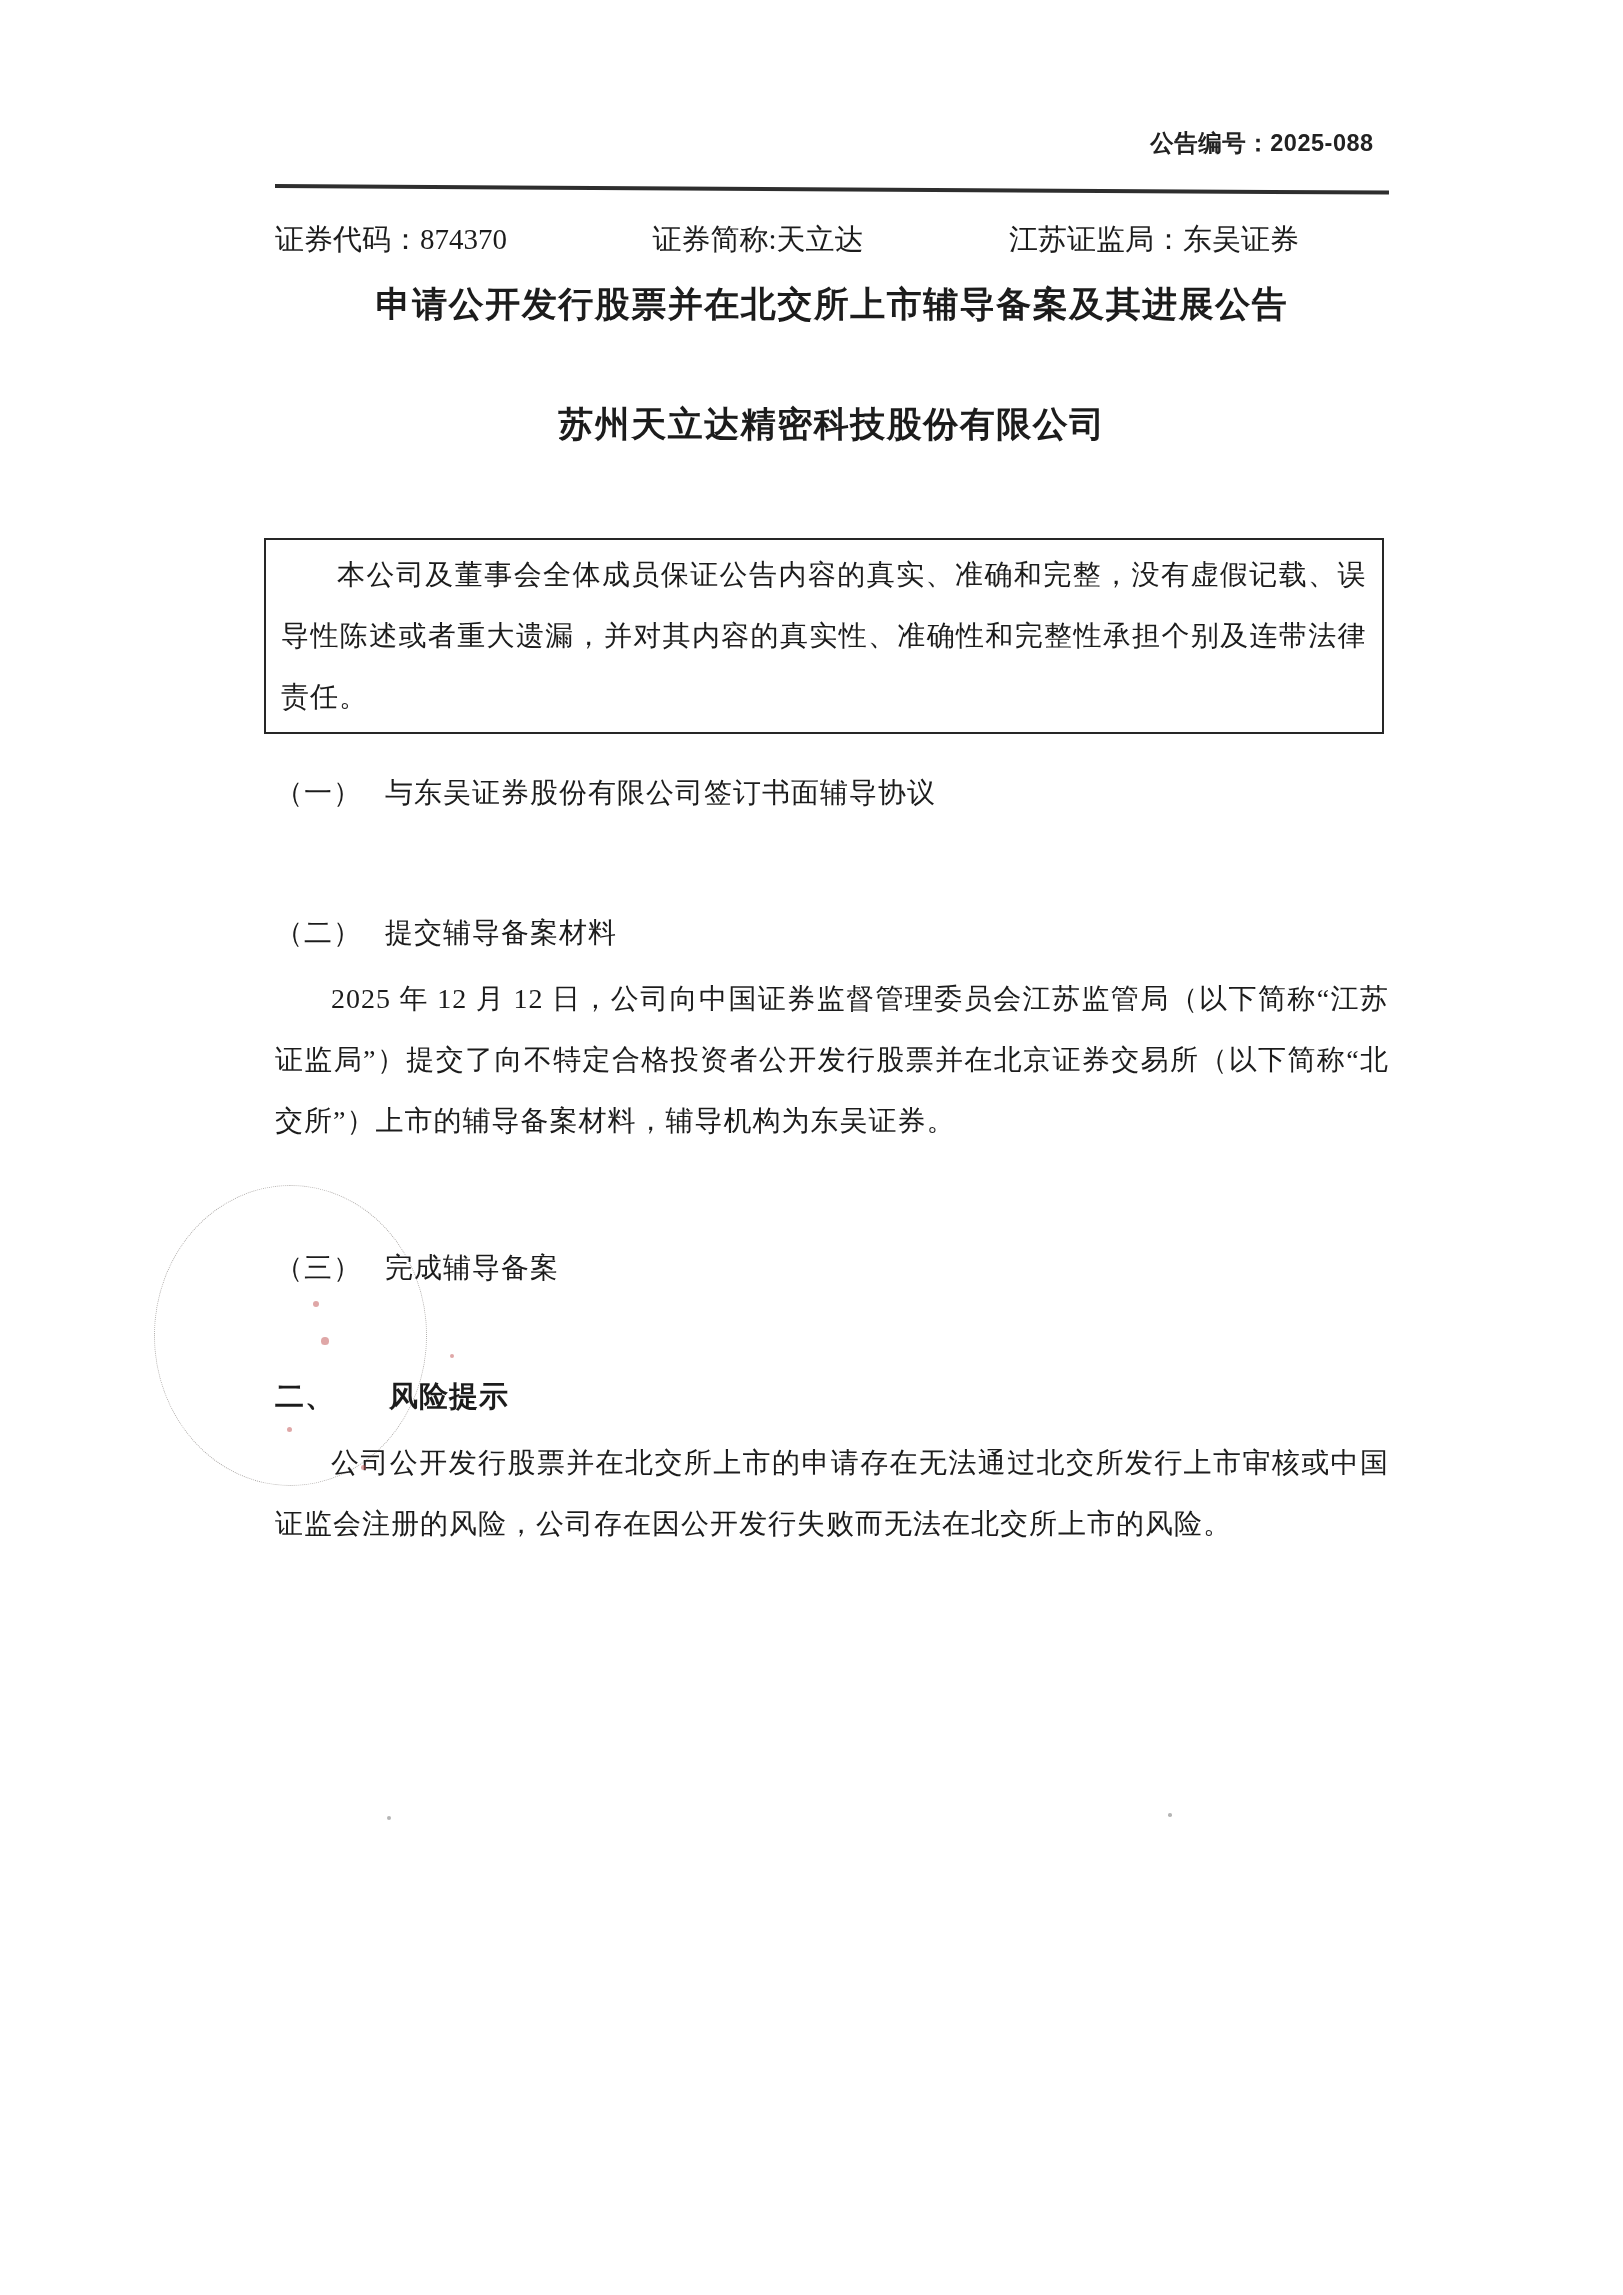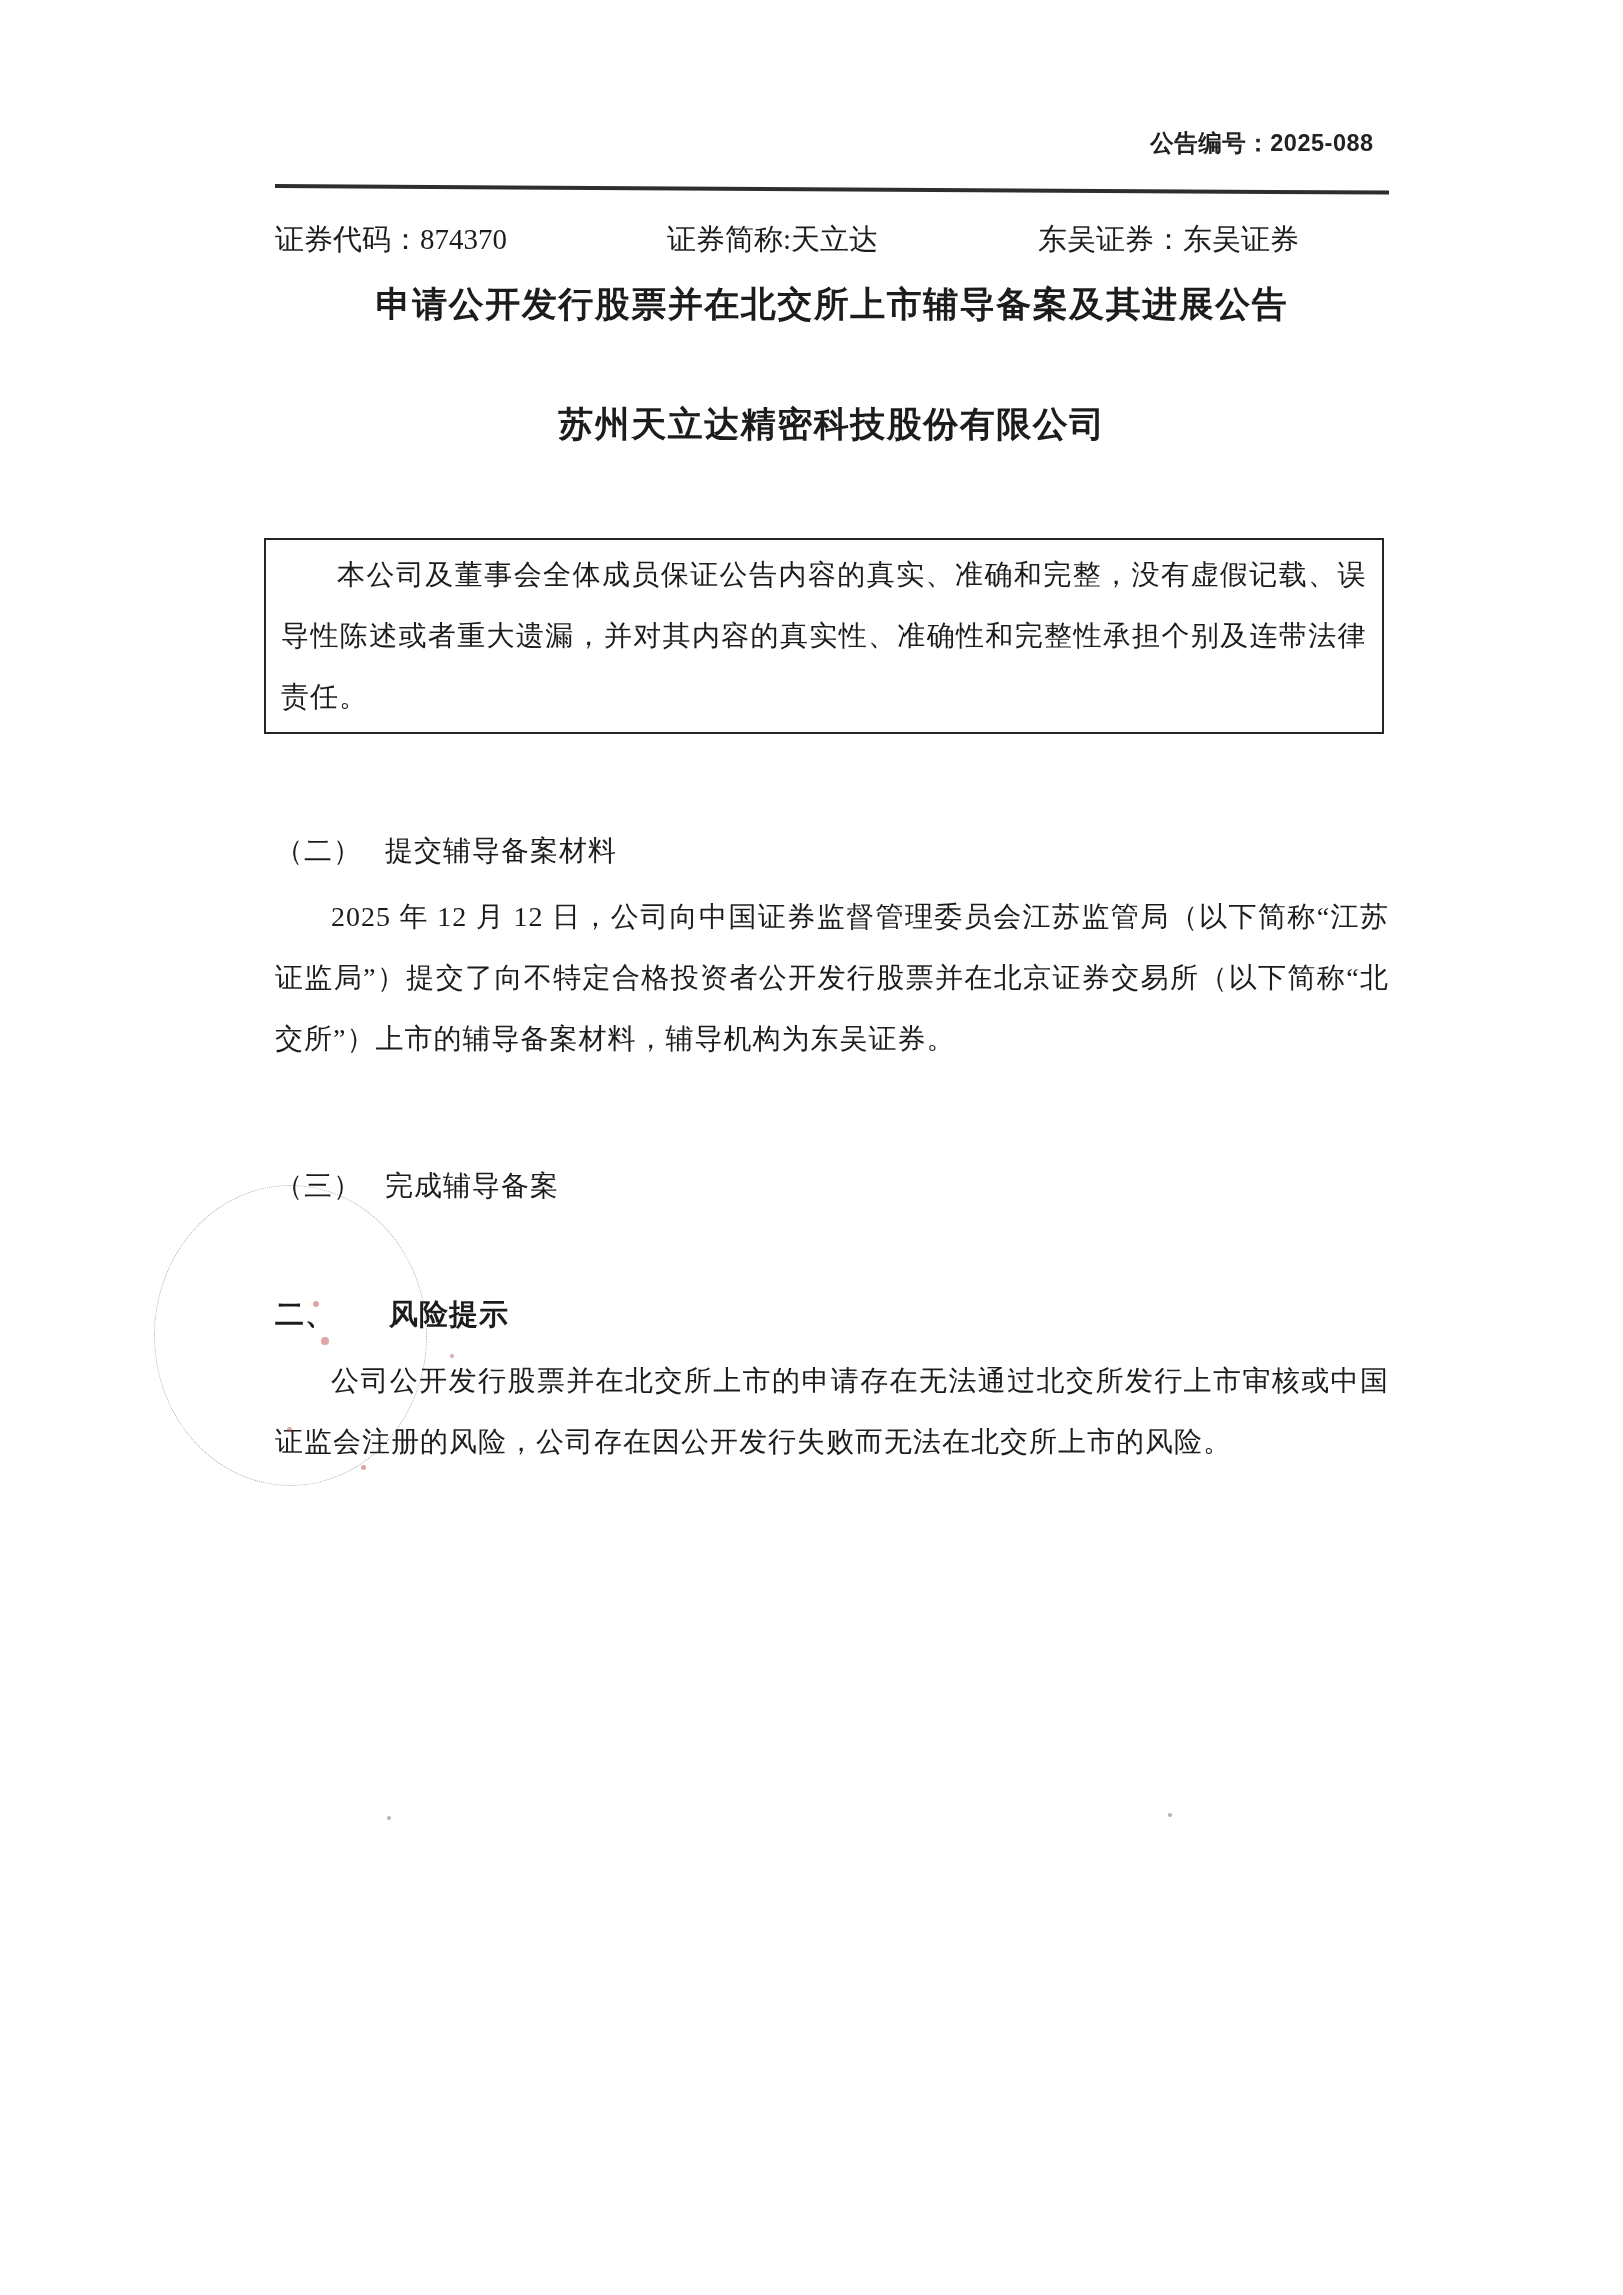--- a/index.html
+++ b/index.html
@@ -127,31 +127,32 @@
 <div class="page">
   <div class="content">
 
     <div class="ann-no"><span>公告编号：</span><span>2025-088</span></div>
 
     <div class="rule"></div>
 
     <div class="header-info">
       <span><span>证券代码：</span><span>874370</span></span>
       <span><span>证券简称:</span><span>天立达</span></span>
-      <span><span>东吴证券：</span><span>东吴证券</span></span>
+      <span><span>江苏证监局：</span><span>东吴证券</span></span>
     </div>
 
     <div class="title-line second">申请公开发行股票并在北交所上市辅导备案及其进展公告</div>
     <div class="title-line first">苏州天立达精密科技股份有限公司</div>
 
     <div class="decl-box">
       <p>本公司及董事会全体成员保证公告内容的真实、准确和完整，没有虚假记载、误导性陈述或者重大遗漏，并对其内容的真实性、准确性和完整性承担个别及连带法律责任。</p>
     </div>
 
 
+    <div class="sub-heading gap-small"><span class="sub-no">（一）</span><span>与东吴证券股份有限公司签订书面辅导协议</span></div>
 
     <div class="sub-heading gap-large"><span class="sub-no">（二）</span><span>提交辅导备案材料</span></div>
     <p class="para">2025 年 12 月 12 日，公司向中国证券监督管理委员会江苏监管局（以下简称“江苏证监局”）提交了向不特定合格投资者公开发行股票并在北京证券交易所（以下简称“北交所”）上市的辅导备案材料，辅导机构为东吴证券。</p>
 
     <div class="sub-heading gap-large"><span class="sub-no">（三）</span><span>完成辅导备案</span></div>
 
     <div class="sec-heading risk"><span class="sec-no">二、</span><span>风险提示</span></div>
     <p class="para">公司公开发行股票并在北交所上市的申请存在无法通过北交所发行上市审核或中国证监会注册的风险，公司存在因公开发行失败而无法在北交所上市的风险。</p>
 
   </div>

